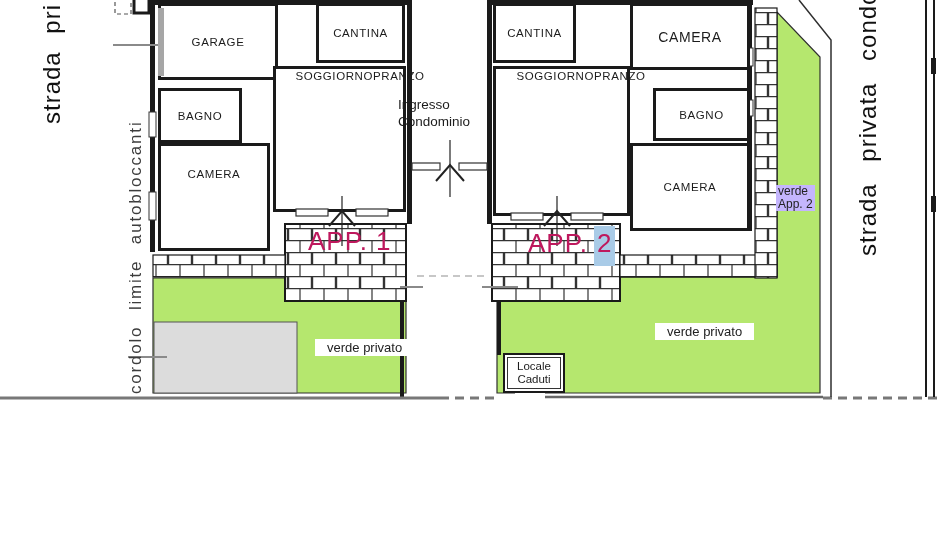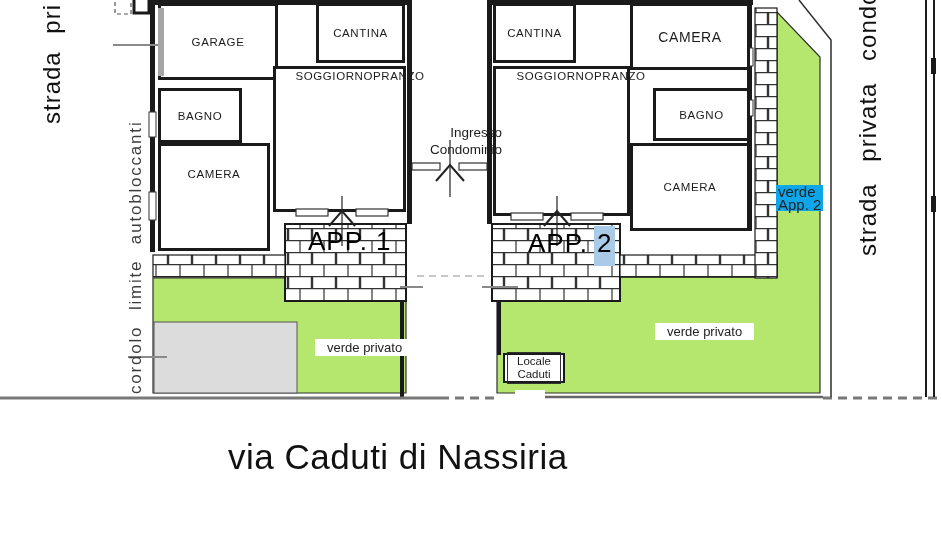--- a/index.html
+++ b/index.html
@@ -21,31 +21,31 @@
   .room.cam-left { align-items:flex-start; }
   .room.cam-left .rlabel { margin-top:22px; }
   .annot { position:absolute; z-index:4; color:#1c1c1c; }
   .vtext {
     position:absolute; transform:rotate(-90deg); transform-origin:0 0;
     white-space:nowrap; z-index:4; color:#111;
   }
   .v-strada-tl { left:38px; top:124px; font-size:24px; letter-spacing:1px; word-spacing:10px; }
   .v-cordolo   { left:126px; top:394px; font-size:17px; letter-spacing:1.8px; word-spacing:9px; color:#3c3c3c; }
   .v-strada-r  { left:854px; top:256px; font-size:24px; letter-spacing:1px; word-spacing:14px; }
-  .ingresso { left:398px; top:96px; width:104px; text-align:right; font-size:13.5px; line-height:17px;margin-top:28px; }
-  .app-label { font-size:26px; letter-spacing:1px; color:#000000; }
+  .ingresso { left:398px; top:96px; width:104px; text-align:left; font-size:13.5px; line-height:17px; }
+  .app-label { font-size:26px; letter-spacing:1px; color:#be185d; }
   .app1 { left:308px; top:226px; }
   .app2 { left:528px; top:226px; }
   .hl-num { display:inline-block; background:#a9cbe7; padding:2px 3px 7px 3px; margin-left:6px; }
   .verde-lbl { background:#ffffff; padding:1px 12px; font-size:13px; color:#222; }
   .verde-l { left:315px; top:339px; }
   .verde-r { left:655px; top:323px; }
-  .verde-side { left:776px; top:185px; font-size:15px; line-height:13px; background:#0ea5e9; padding:0 2px; color:#222; }
+  .verde-side { left:776px; top:185px; font-size:12px; line-height:13px; background:#c4b5fd; padding:0 2px; color:#222; }
   .locale {
-    position:absolute; left:503px; top:353px; width:62px; height:30px;
+    position:absolute; left:503px; top:353px; width:62px; height:40px;
     background:#fff; border:2px solid #1a1a1a; box-sizing:border-box; z-index:3;
     display:flex; align-items:center; justify-content:center;
   }
   .locale .inner {
     border:1px solid #333; width:52px; height:30px;
     display:flex; flex-direction:column; align-items:center; justify-content:center;
     font-size:11.5px; line-height:13px; color:#1c1c1c;
   }
   .via-street { left:228px; top:437px; font-size:35px; color:#111; letter-spacing:0.5px; }
 </style>
@@ -183,15 +183,14 @@
   <div class="locale">
     <div class="inner">
       <span>Locale</span>
       <span>Caduti</span>
     </div>
   </div>
 
   <div class="vtext v-strada-tl">strada pri</div>
   <div class="vtext v-cordolo">cordolo limite autobloccanti</div>
   <div class="vtext v-strada-r">strada privata condom</div>
-  <div class="annot via-street">via Caduti di Nassiria</div>
 
 </div>
 
 </body></html>

